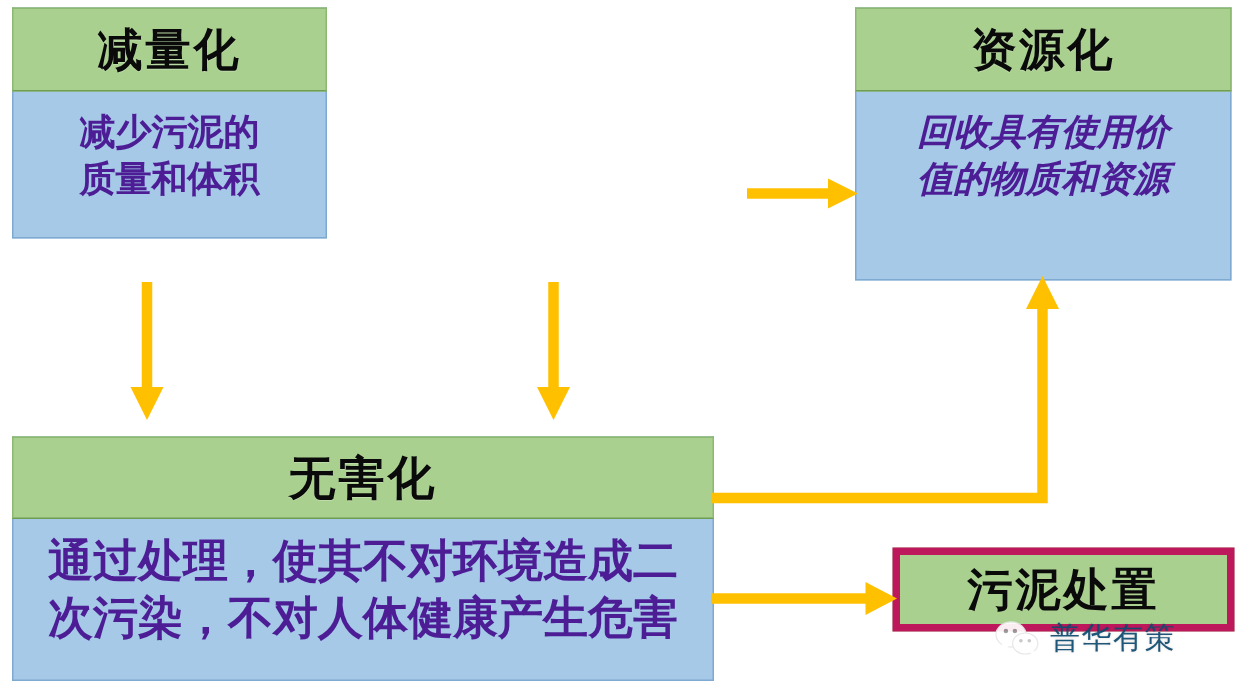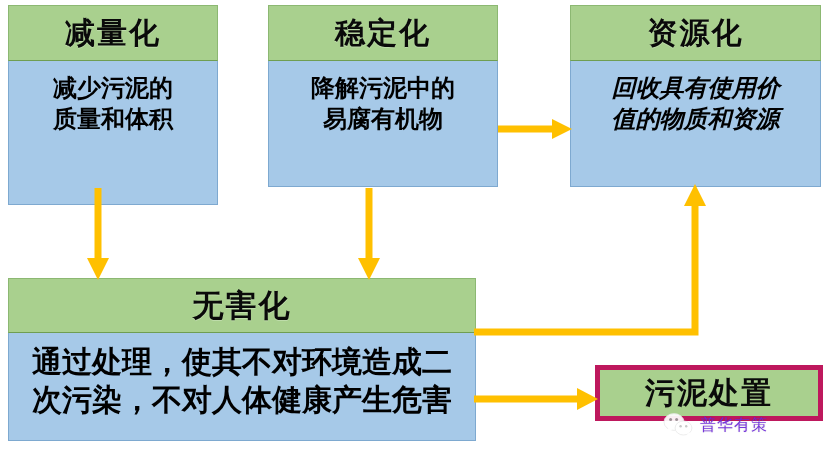--- a/index.html
+++ b/index.html
@@ -46,42 +46,42 @@
     font-weight: 700;
     letter-spacing: 2px;
     text-shadow: 0 1px 0 rgba(255,255,255,0.25);
   }
   .card .card-body {
     flex: 1 1 auto;
     box-sizing: border-box;
     display: flex;
     align-items: flex-start;
     justify-content: center;
-    color: #000000;
+    color: #4c1d95;
     font-weight: 700;
     line-height: 1.28;
     text-align: center;
     white-space: pre-line;
     padding-top: 12px;
   }
 
   
-  #card-reduction { left: 8px;  top: 5px;  width: 210px; height: 200px; }
+  #card-reduction { left: 8px;  top: 5px;  width: 210px; height: 154px; }
   #card-reduction .card-head { height: 56px; font-size: 30px; }
   #card-reduction .card-body { font-size: 24px; }
 
   #card-stabilization { left: 268px; top: 5px;  width: 230px; height: 182px; }
   #card-stabilization .card-head { height: 56px; font-size: 30px; }
   #card-stabilization .card-body { font-size: 24px; }
 
   #card-resource { left: 570px; top: 5px;  width: 251px; height: 182px; }
   #card-resource .card-head { height: 56px; font-size: 30px; }
   #card-resource .card-body { font-size: 24px; font-style: italic; }
 
-  #card-harmless { left: 8px;  top: 278px; width: 468px; height: 163px; }
+  #card-harmless { left: 8px;  top: 291px; width: 468px; height: 163px; }
   #card-harmless .card-head { height: 55px; font-size: 31px; }
   #card-harmless .card-body { font-size: 30px; padding-top: 10px; letter-spacing: 0px; }
 
   
   #box-disposal {
     position: absolute;
     left: 595px; top: 365px;
     width: 228px; height: 56px;
     box-sizing: border-box;
     background: #a9d08e;
@@ -112,43 +112,38 @@
     position: absolute;
     left: 663px;
     top: 412px;
     display: flex;
     align-items: center;
     gap: 7px;
     opacity: 0.93;
     pointer-events: none;
   }
   #watermark .wm-text {
-    color: #6d28d9;
-    font-size: 16px;
+    color: #0c4a6e;
+    font-size: 20px;
     font-weight: 400;
     letter-spacing: 1px;
     text-shadow: 0 0 2px rgba(0,0,0,0.18);
   }
 </style>
 </head>
 <body>
 
 <div id="canvas">
 
   <div class="card" id="card-reduction">
     <div class="card-head">减量化</div>
     <div class="card-body">减少污泥的
 质量和体积</div>
   </div>
 
-  <div class="card" id="card-stabilization">
-    <div class="card-head">稳定化</div>
-    <div class="card-body">降解污泥中的
-易腐有机物</div>
-  </div>
 
   <div class="card" id="card-resource">
     <div class="card-head">资源化</div>
     <div class="card-body">回收具有使用价
 值的物质和资源</div>
   </div>
 
   <div class="card" id="card-harmless">
     <div class="card-head">无害化</div>
     <div class="card-body">通过处理，使其不对环境造成二

